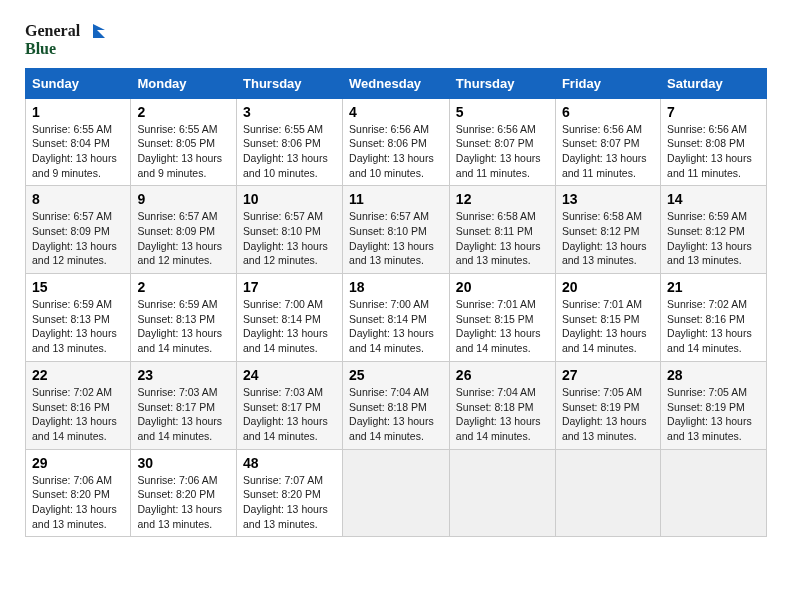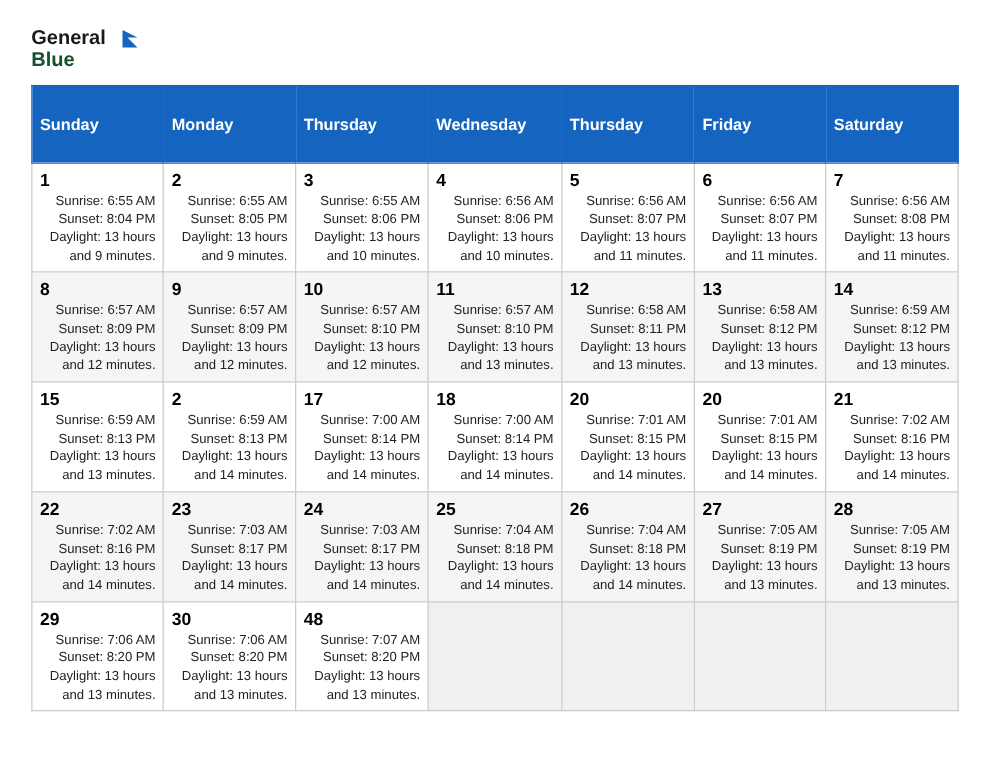--- a/index.html
+++ b/index.html
@@ -13,20 +13,21 @@
     .header {
       display: flex;
       justify-content: space-between;
       align-items: flex-start;
       margin-bottom: 10px;
     }
     .logo {
       display: flex;
       align-items: flex-end;
       gap: 4px;
+      font-family: Liberation Serif, serif;
     }
     .title-block {
       text-align: right;
     }
     .month-title {
       font-size: 36px;
       font-weight: bold;
       color: #1a1a1a;
     }
     .location-title {
@@ -34,21 +35,21 @@
       color: #555;
     }
     table {
       width: 100%;
       border-collapse: collapse;
       font-size: 11px;
     }
     thead tr th {
       background-color: #1565C0;
       color: #fff;
-      padding: 23px 6px;
+      padding: 7px 6px;
       text-align: left;
       font-size: 13px;
       font-weight: bold;
       border: 1px solid #1565C0;
     }
     tbody tr td {
       border: 1px solid #ccc;
       padding: 5px 6px;
       vertical-align: top;
       min-height: 80px;
@@ -61,21 +62,20 @@
     .day-num {
       font-size: 14px;
       font-weight: bold;
       display: block;
       margin-bottom: 2px;
     }
     .day-info {
       font-size: 10.5px;
       color: #222;
       line-height: 1.4;
-      text-align: right;
     }
     td.empty {
       background: #f0f0f0 !important;
     }
   </style>
 </head>
 <body>
 
 <div class="header">
   <div class="logo">

